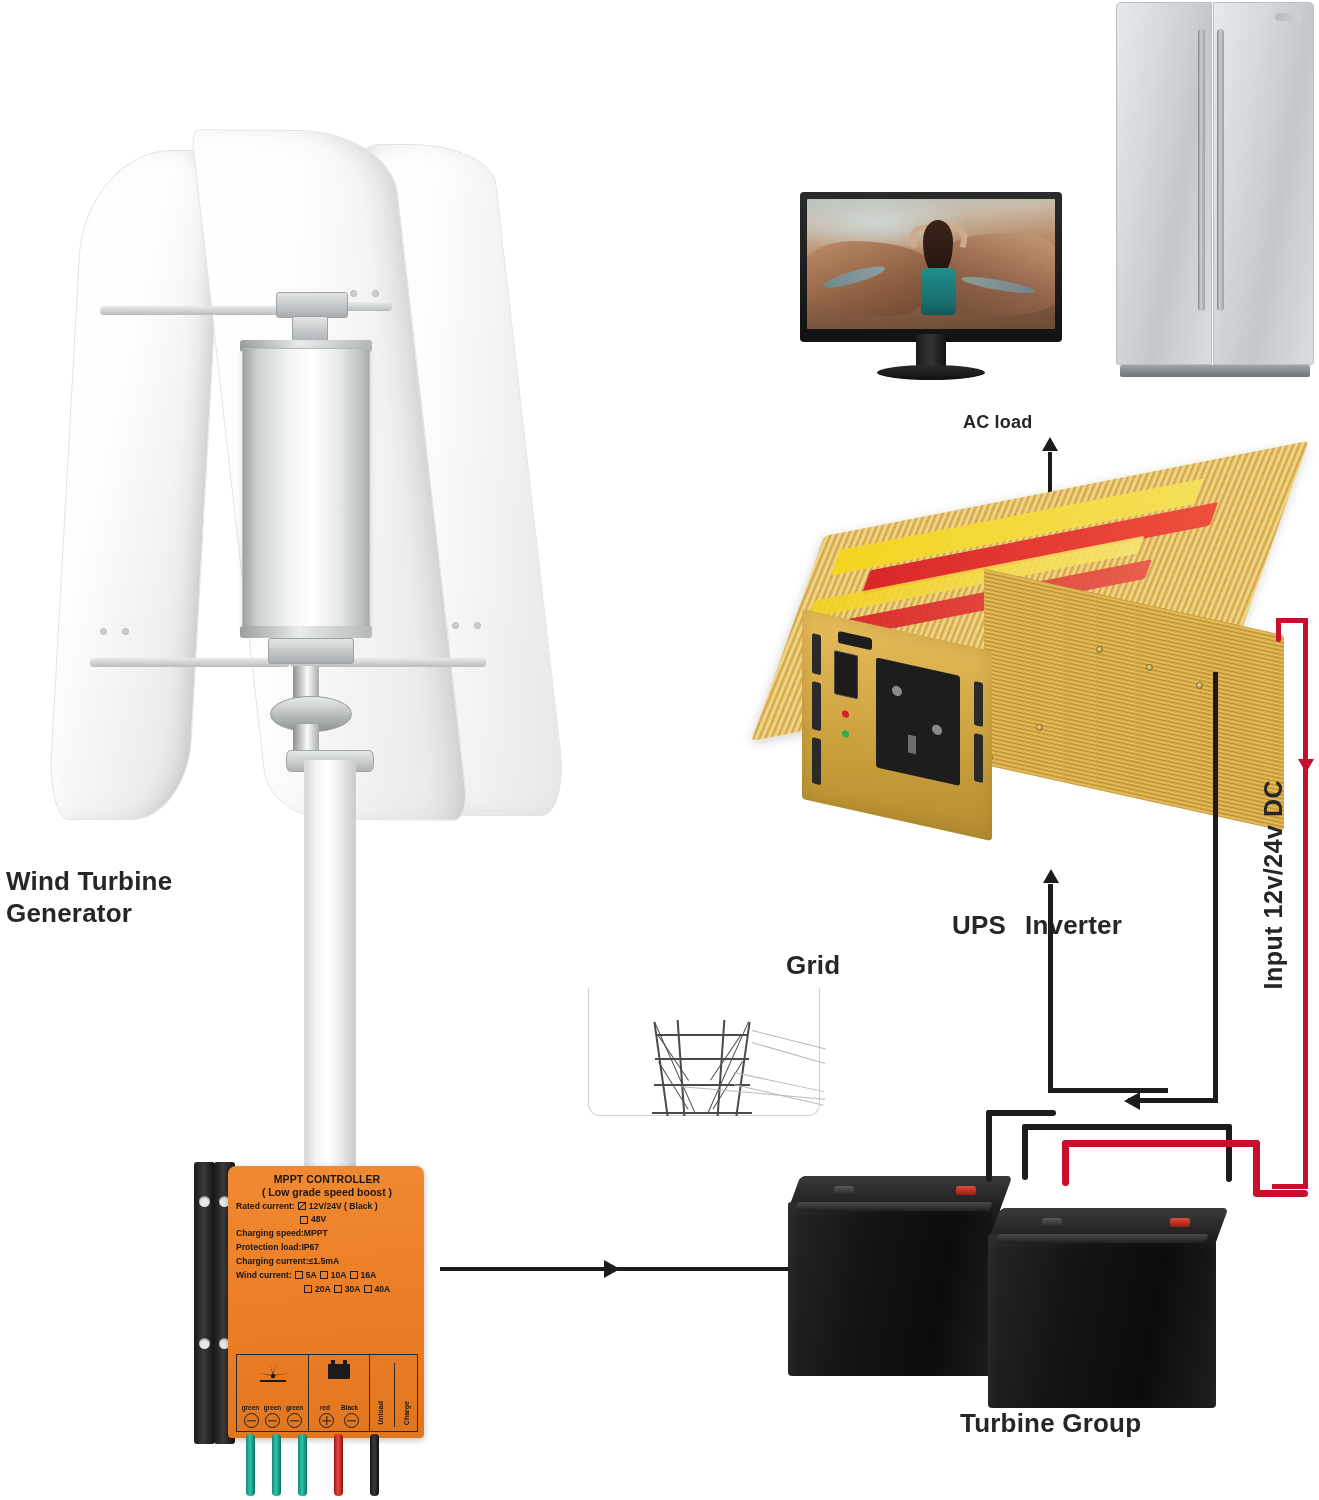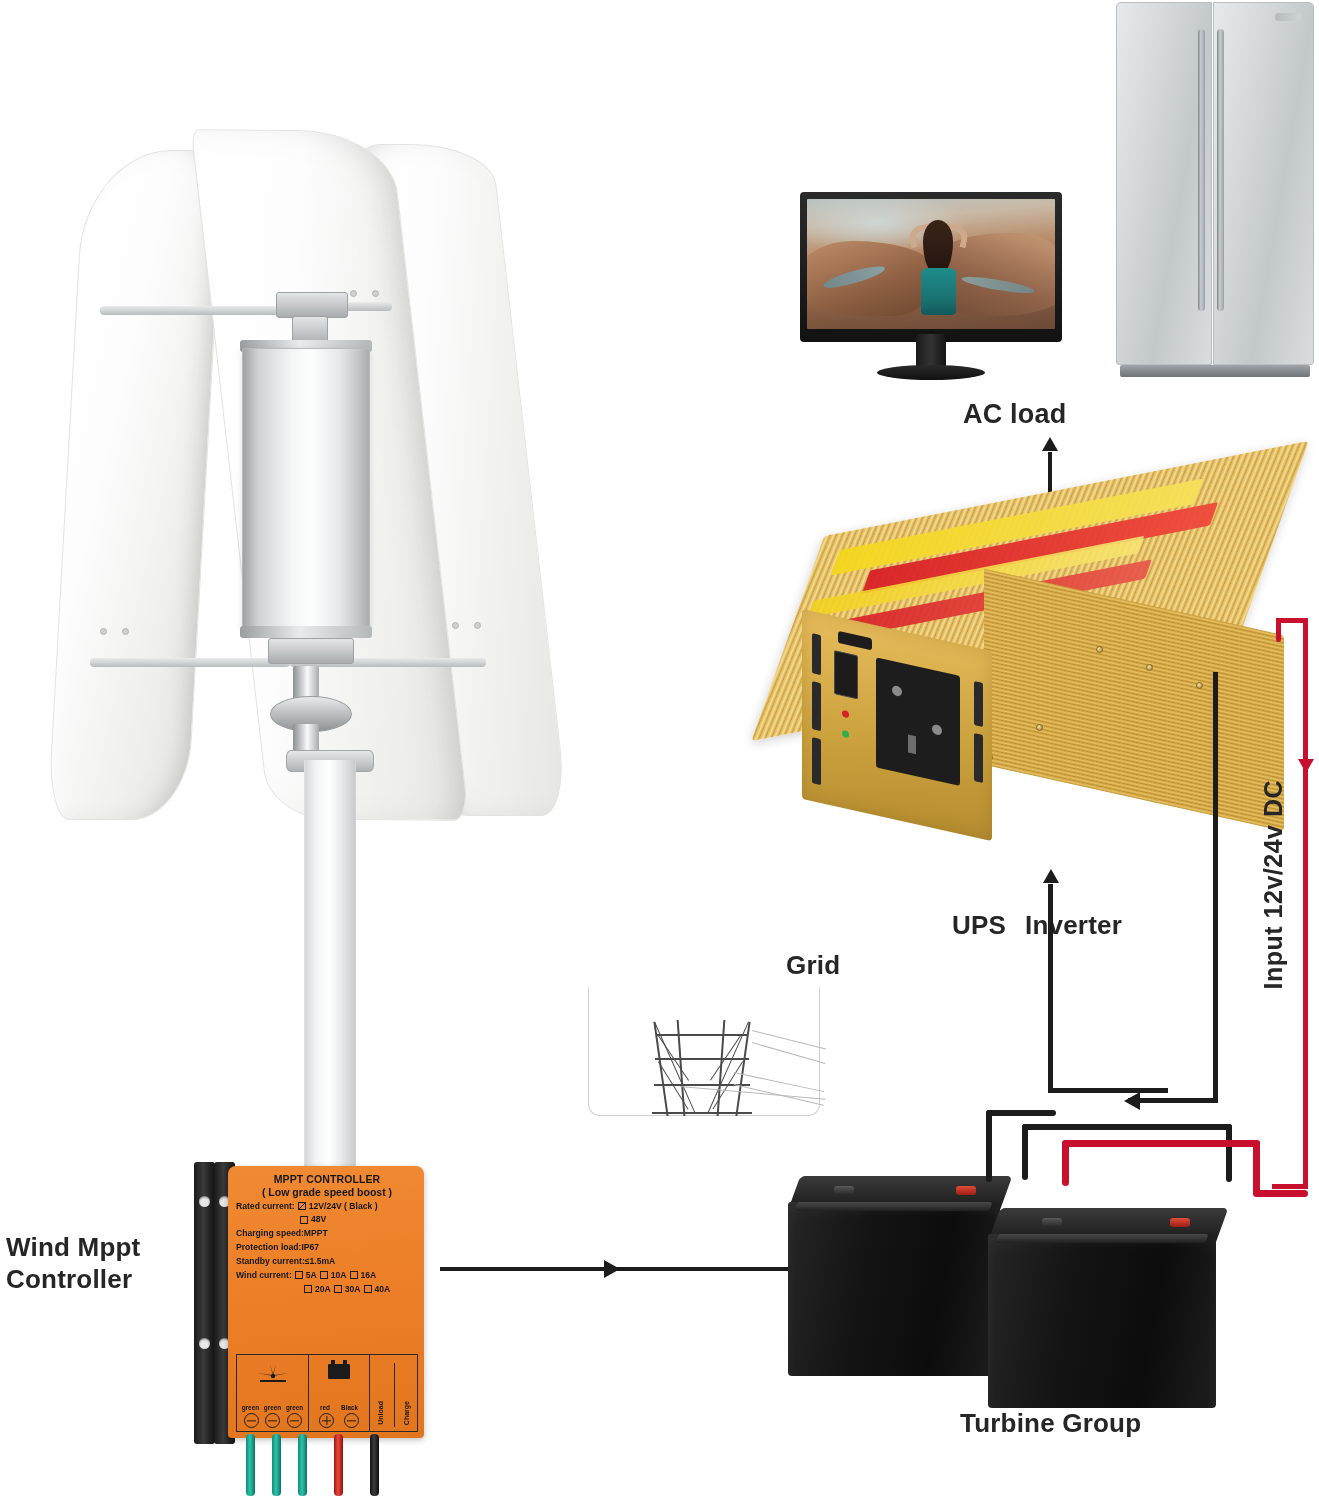--- a/index.html
+++ b/index.html
@@ -281,20 +281,22 @@
     <div class="hub-arm" style="left:50px; top:548px; width:200px;"></div>
     <div class="hub-arm" style="left:250px; top:548px; width:196px;"></div>
     <div class="hub-block" style="left:228px; top:528px; width:86px; height:26px;"></div>
     <div class="shaft" style="top:556px; height:44px;"></div>
     <div class="disc" style="left:230px; top:586px; width:82px; height:36px;"></div>
     <div class="shaft" style="top:614px; height:32px;"></div>
     <div class="flange"></div>
     <div class="pole"></div>
   </div>
 
+  <div class="lbl" style="left:6px; top:866px; font-size:26px;">Wind Turbine
+Generator</div>
 
   <div id="monitor">
     <div class="mon-bezel">
       <div class="mon-screen">
         <div class="canyon-a"></div>
         <div class="canyon-b"></div>
         <div class="river"></div>
         <div class="river2"></div>
         <div class="person">
           <div class="p-arm"></div>
@@ -312,21 +314,21 @@
   <div id="fridge">
     <div class="fr-door l"></div>
     <div class="fr-door r">
       <div class="fr-badge"></div>
     </div>
     <div class="fr-handle a"></div>
     <div class="fr-handle b"></div>
     <div class="fr-plinth"></div>
   </div>
 
-  <div class="lbl" style="left:963px; top:398px; font-size:27px;">AC load</div>
+  <div class="lbl" style="left:963px; top:412px; font-size:18px;">AC load</div>
 
   <div class="wire arrow-up" style="left:1048px; top:452px; width:4px; height:62px;"></div>
 
   <div id="inverter">
     <div class="inv-top"></div>
     <div class="inv-stripe" style="left:66px; top:36px; width:330px; height:26px;
          background:linear-gradient(90deg,#f4d61d,#f6e05a); transform:skewX(-30deg) rotate(-12.5deg);"></div>
     <div class="inv-stripe" style="left:96px; top:58px; width:316px; height:24px;
          background:linear-gradient(90deg,#d81f26,#ef4a3b); transform:skewX(-30deg) rotate(-12.5deg);"></div>
     <div class="inv-stripe" style="left:40px; top:90px; width:300px; height:18px;
@@ -398,22 +400,20 @@
       <div class="gl" style="left:8px; top:44px; width:1.4px; height:56px; transform:rotate(-32deg); transform-origin:top left;"></div>
       <div class="gl" style="left:92px; top:44px; width:1.4px; height:56px; transform:rotate(32deg); transform-origin:top right;"></div>
     </div>
     <div class="sag" style="left:164px; top:42px; width:76px; transform:rotate(14deg);"></div>
     <div class="sag" style="left:164px; top:54px; width:76px; transform:rotate(16deg);"></div>
     <div class="sag" style="left:146px; top:84px; width:92px; transform:rotate(12deg);"></div>
     <div class="sag" style="left:146px; top:96px; width:92px; transform:rotate(13deg);"></div>
     <div class="sag" style="left:92px; top:98px; width:146px; transform:rotate(5deg);"></div>
   </div>
 
-  <div class="lbl" style="left:6px; top:1232px; font-size:26px;">Wind Mppt
-Controller</div>
 
   <div id="controller">
     <div class="ctrl-bracket" style="left:0;">
       <div class="ctrl-hole" style="top:34px;"></div>
       <div class="ctrl-hole" style="top:176px;"></div>
     </div>
     <div class="ctrl-bracket" style="left:20px;">
       <div class="ctrl-hole" style="top:34px;"></div>
       <div class="ctrl-hole" style="top:176px;"></div>
     </div>
@@ -432,21 +432,21 @@
         <span>48V</span>
       </div>
 
       <div class="ctrl-line">
         <span>Charging speed:MPPT</span>
       </div>
       <div class="ctrl-line">
         <span>Protection load:IP67</span>
       </div>
       <div class="ctrl-line">
-        <span>Standby current:≤1.5mA</span>
+        <span>Charging current:≤1.5mA</span>
       </div>
 
       <div class="ctrl-line">
         <span>Wind current:</span>
         <span class="cbx"></span>
         <span>5A</span>
         <span class="cbx"></span>
         <span>10A</span>
         <span class="cbx"></span>
         <span>16A</span>

